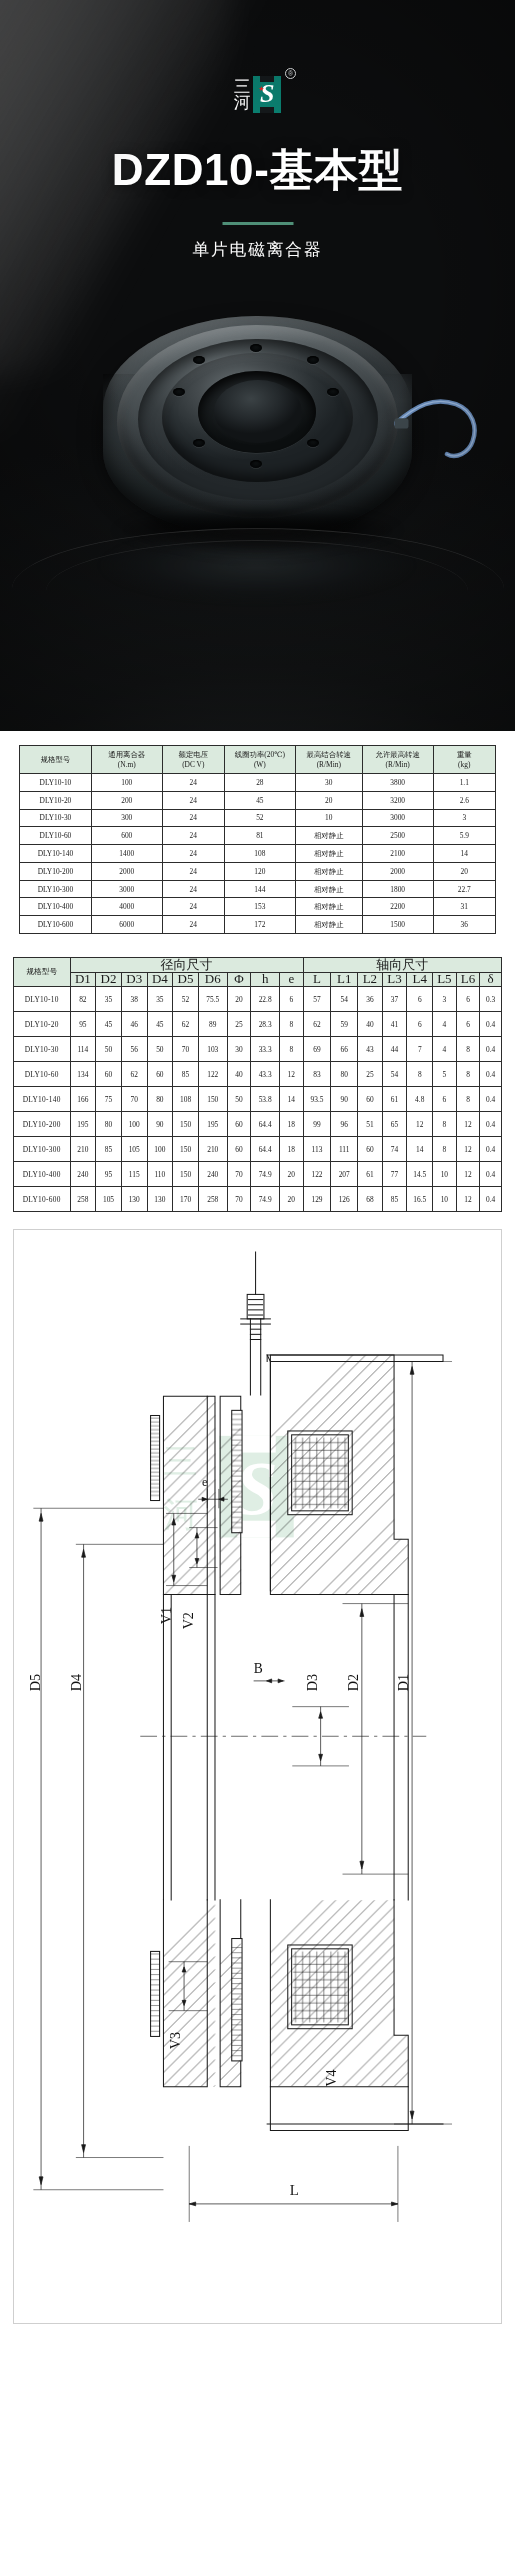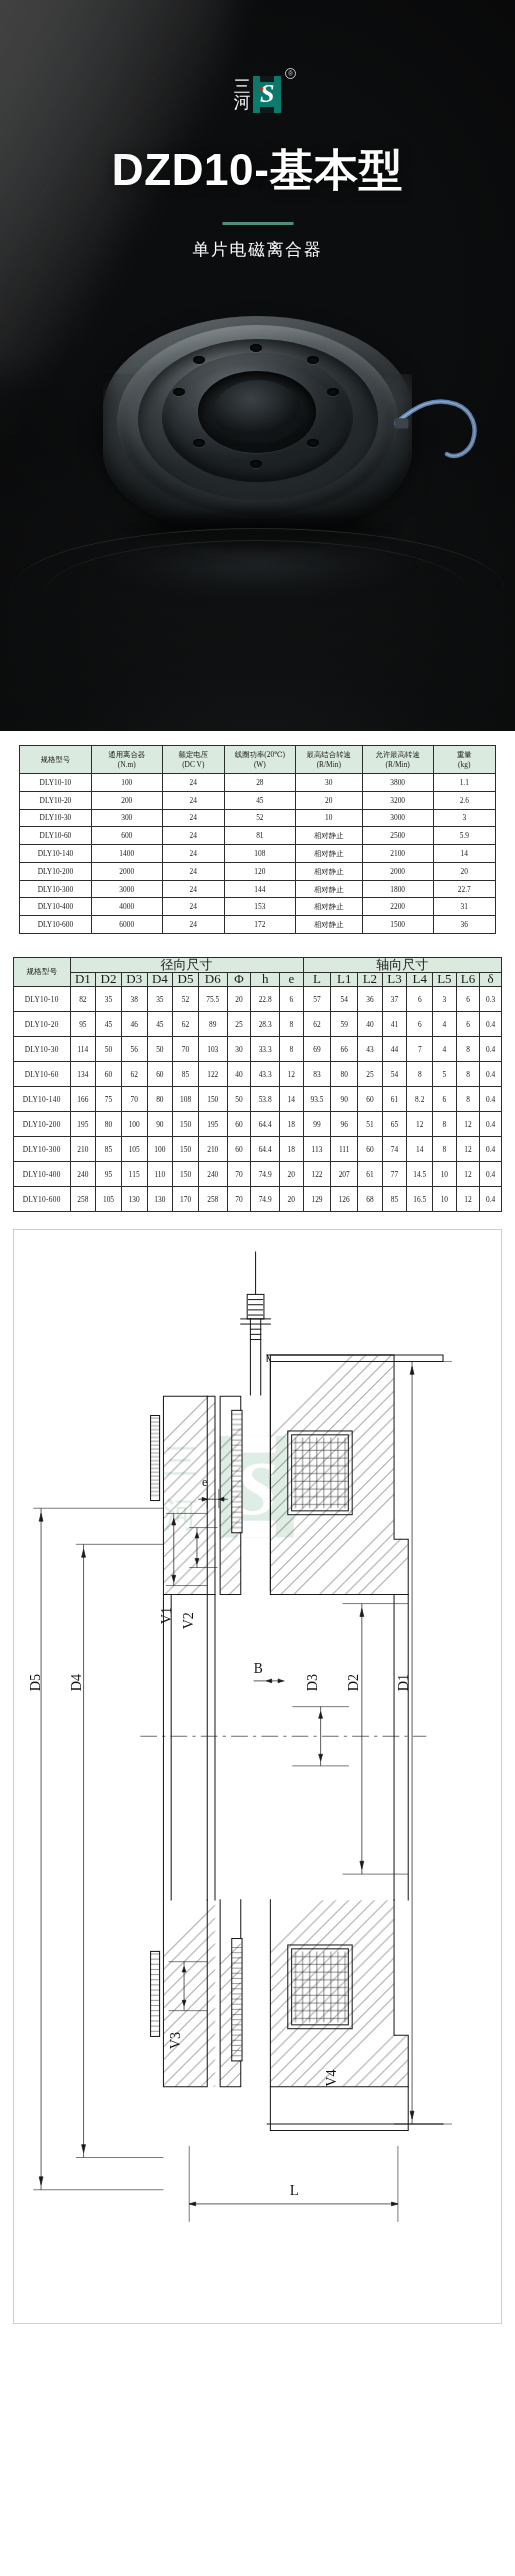--- a/index.html
+++ b/index.html
@@ -562,21 +562,21 @@
             <td>80</td>
             <td>108</td>
             <td>150</td>
             <td>50</td>
             <td>53.8</td>
             <td>14</td>
             <td>93.5</td>
             <td>90</td>
             <td>60</td>
             <td>61</td>
-            <td>8.2</td>
+            <td>4.8</td>
             <td>6</td>
             <td>8</td>
             <td>0.4</td>
           </tr>
           <tr>
             <td class="model">DLY10-200</td>
             <td>195</td>
             <td>80</td>
             <td>100</td>
             <td>90</td>

